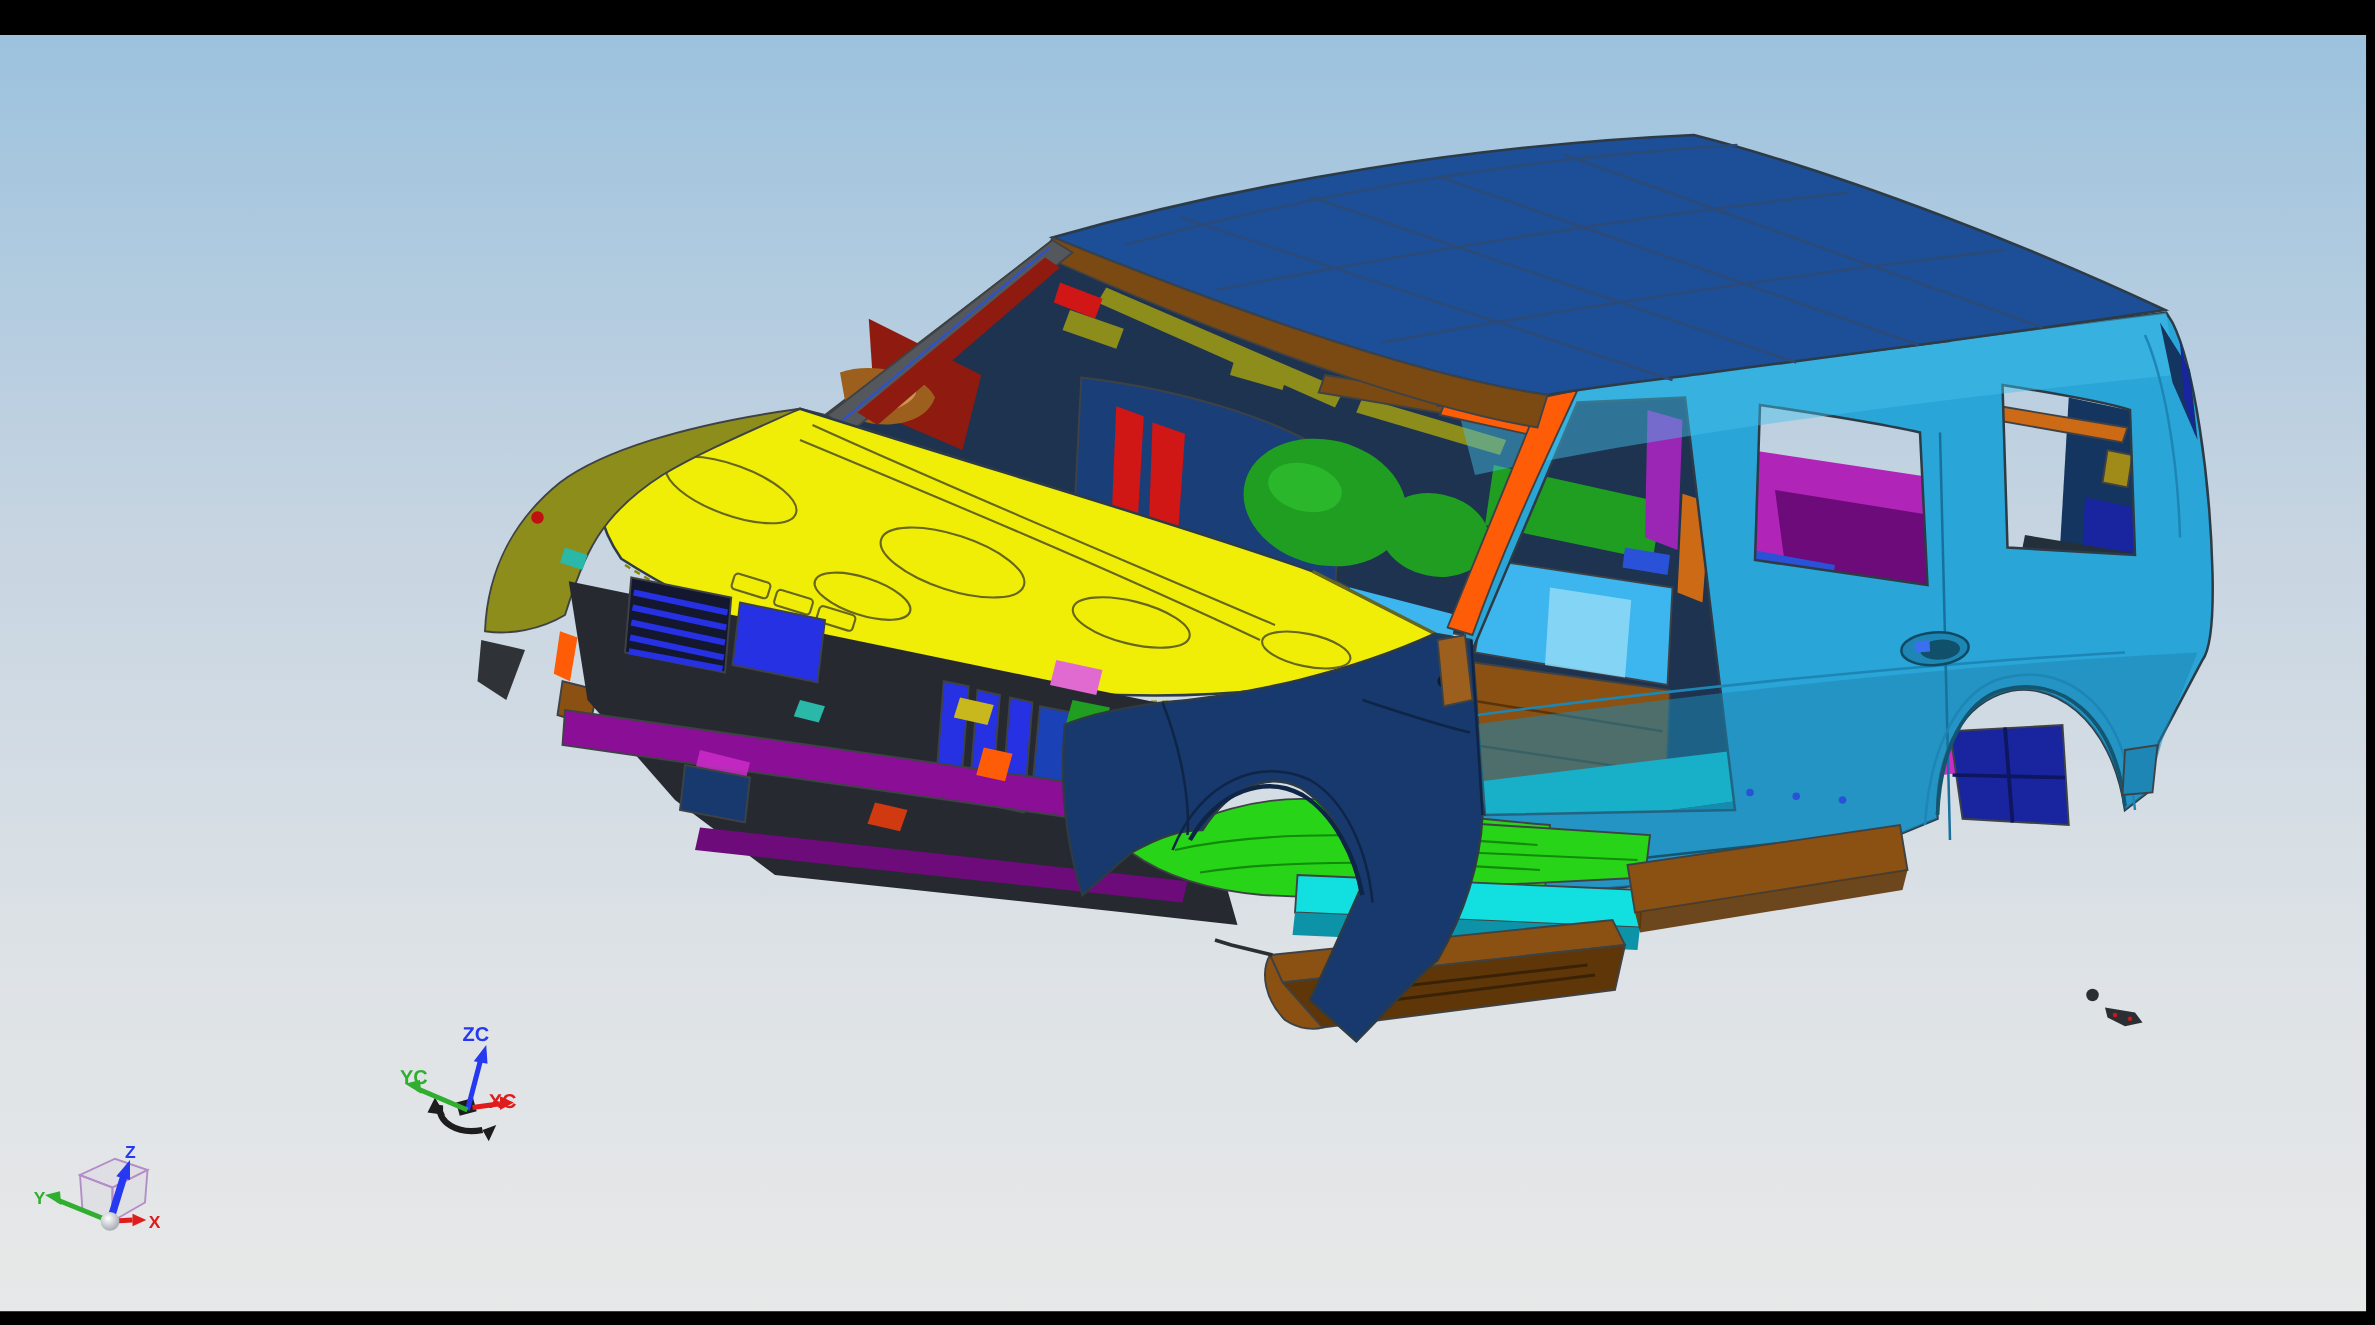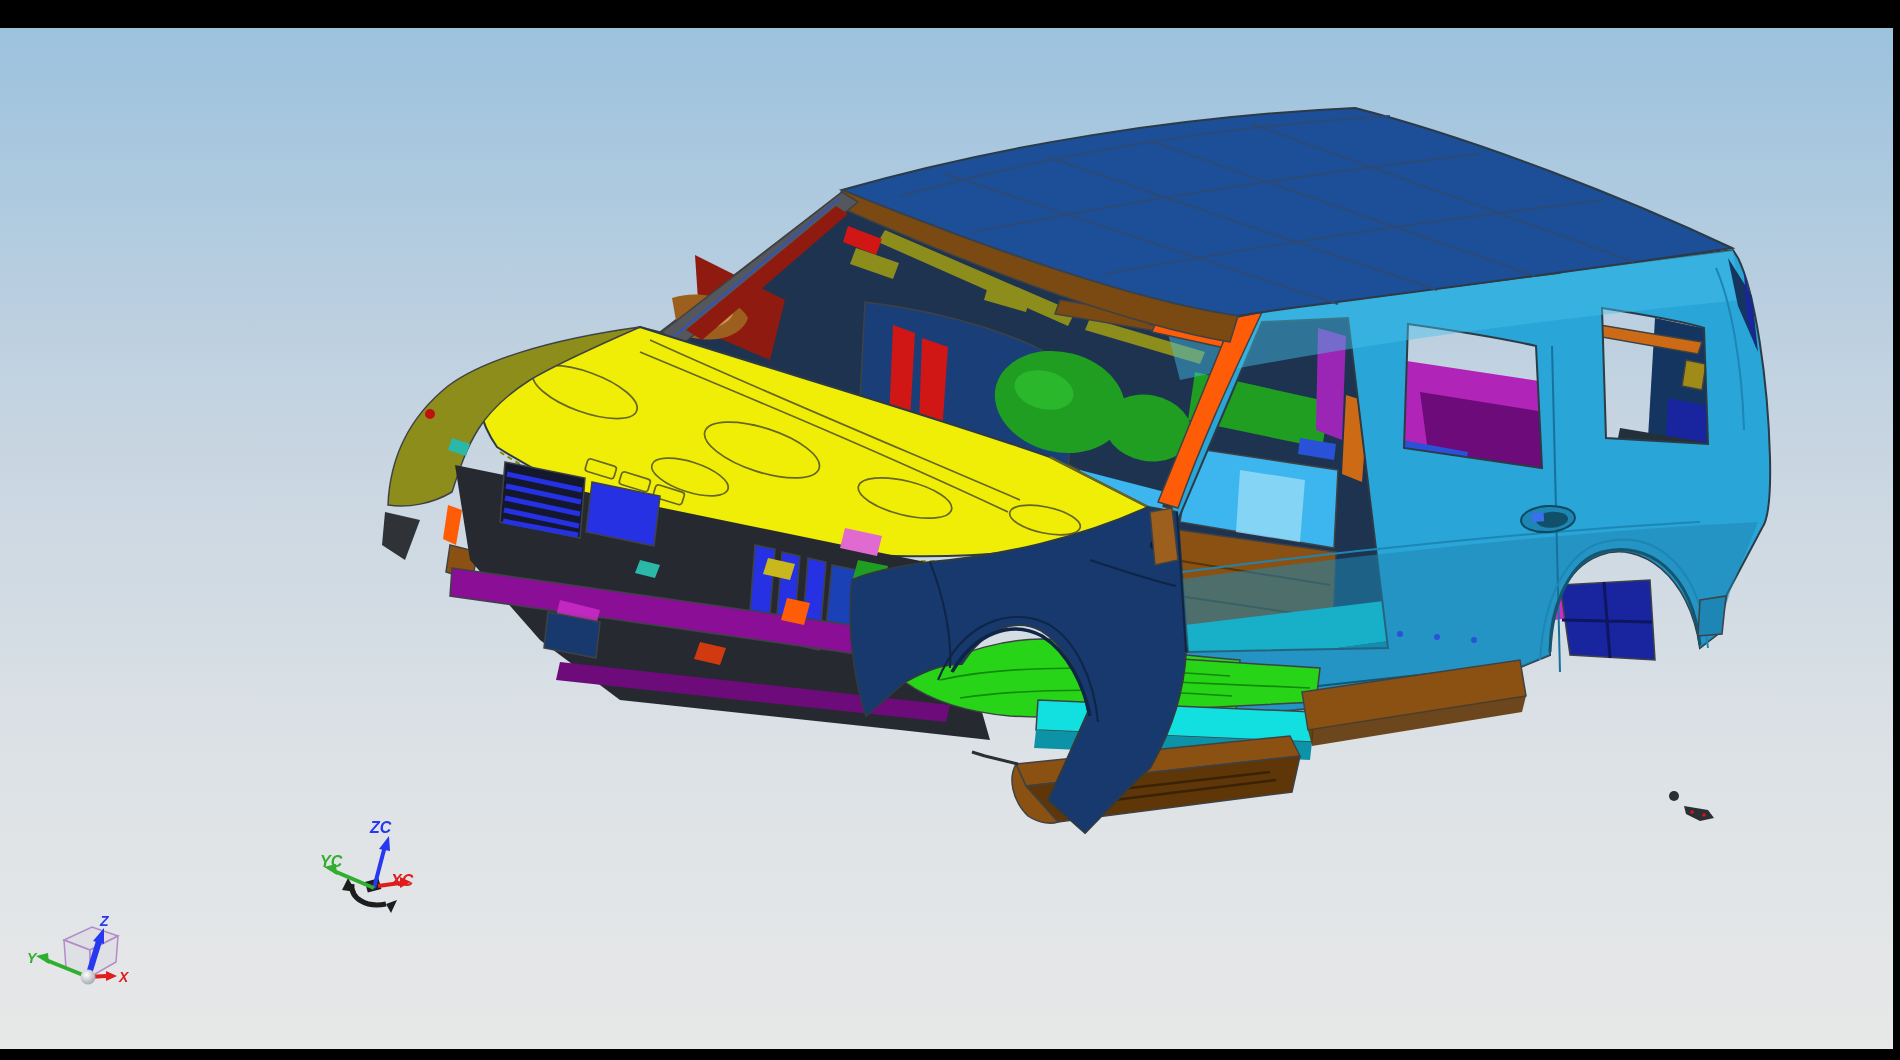--- a/index.html
+++ b/index.html
@@ -3,21 +3,21 @@
 <meta charset="utf-8">
 <style>
   html,body{margin:0;padding:0;background:#000;}
   .screen{position:relative;width:1900px;height:1060px;overflow:hidden;background:#000;
           font-family:"Liberation Sans","DejaVu Sans",sans-serif;}
   .bar{position:absolute;background:#000;}
   .bar-top{left:0;top:0;width:1900px;height:28px;}
   .bar-bottom{left:0;top:1057px;width:1900px;height:3px;}
   .bar-right{left:1893px;top:0;width:7px;height:1060px;}
   .viewport{position:absolute;left:0;top:28px;width:1893px;height:1021px;
-    background:linear-gradient(to bottom,var(--bg_top) 0%,var(--bg_mid) 38%,var(--bg_low) 72%,var(--bg_bottom) 100%);font-style:italic;}
+    background:linear-gradient(to bottom,var(--bg_top) 0%,var(--bg_mid) 38%,var(--bg_low) 72%,var(--bg_bottom) 100%);}
   svg{position:absolute;left:0;top:-28px;width:1900px;height:1060px;}
   svg *{vector-effect:non-scaling-stroke;}
   .edge{stroke:var(--edge);stroke-width:1.5;}
   .edge2{stroke:var(--edge_dark);stroke-width:2;}
   text.axis{font-family:"Liberation Sans","DejaVu Sans",sans-serif;font-weight:bold;}
 </style>
 </head>
 <body>
 
 <div class="screen">

